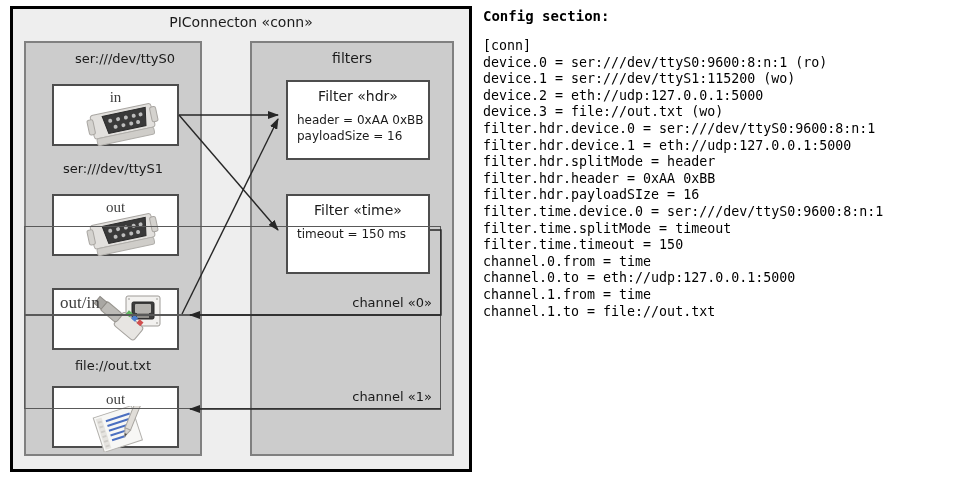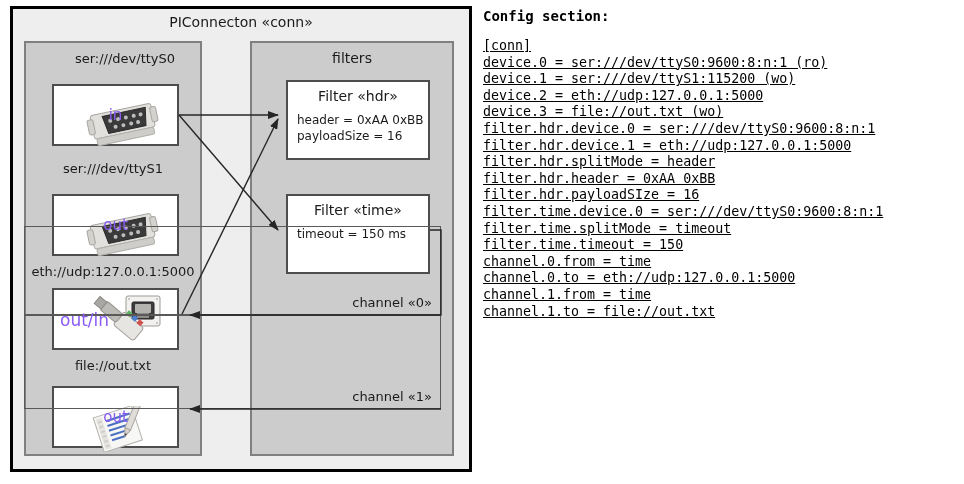--- a/index.html
+++ b/index.html
@@ -86,27 +86,28 @@
 
   .dev-box {
     position: absolute;
     box-sizing: border-box;
     border: 2px solid #4d4d4d;
     background: #ffffff;
   }
 
   .dev-label {
     position: absolute;
-    top: 20px;
+    top: 3px;
     left: 0;
     width: 100%;
     text-align: center;
     font-size: 15px;
-    color: #8b5cf6;
+    color: #404040;
     z-index: 3;
+    font-family: Liberation Serif, serif;
   }
 
   .dev-label.left {
     text-align: left;
     left: 6px;
     width: auto;
     font-size: 17px;
   }
 
   .dev-icon {
@@ -177,21 +178,20 @@
     color: #000000;
     margin-bottom: 14px;
   }
   #config pre.lines {
     margin: 0;
     font-family: "DejaVu Sans Mono", monospace;
     font-size: 13.3px;
     line-height: 16.6px;
     color: #000000;
     white-space: pre;
-    text-decoration: underline;
   }
 </style>
 </head>
 <body>
 
 <div id="diagram">
 
   <div class="outer-frame"></div>
 
   <div class="frame-title">PIConnecton «conn»</div>
@@ -241,21 +241,20 @@
         <circle cx="64" cy="18" r="2" fill="#bdbdbd"></circle>
         <circle cx="37" cy="25" r="2" fill="#bdbdbd"></circle>
         <circle cx="45" cy="25" r="2" fill="#bdbdbd"></circle>
         <circle cx="53" cy="25" r="2" fill="#bdbdbd"></circle>
         <circle cx="60" cy="25" r="2" fill="#bdbdbd"></circle>
         <rect x="16" y="33" width="58" height="7" rx="2" fill="#cfcdc9" stroke="#b0aeaa" stroke-width="1"></rect>
       </g>
     </svg>
   </div>
 
-  <div class="dev-caption" style="left:8px; top:258px; width:190px;">eth://udp:127.0.0.1:5000</div>
   <div class="dev-box" style="left:42px; top:282px; width:127px; height:62px;padding-left:20px;">
     <div class="dev-label left">out/in</div>
     <svg class="dev-icon" style="left:30px; top:3px;" width="92" height="58" viewBox="0 0 92 58">
       <rect x="42" y="3" width="34" height="30" rx="2" fill="#f2f1ef" stroke="#9e9b97" stroke-width="1"></rect>
       <rect x="48" y="9" width="22" height="17" rx="1.5" fill="#3d3d3d" stroke="#262626" stroke-width="1"></rect>
       <rect x="51" y="11" width="16" height="9" rx="1" fill="#b5b3af"></rect>
       <rect x="53" y="20" width="12" height="5" fill="#8f8d89"></rect>
       <circle cx="45" cy="6" r="1" fill="#b9b7b3"></circle>
       <circle cx="73" cy="6" r="1" fill="#b9b7b3"></circle>
       <circle cx="45" cy="30" r="1" fill="#b9b7b3"></circle>

